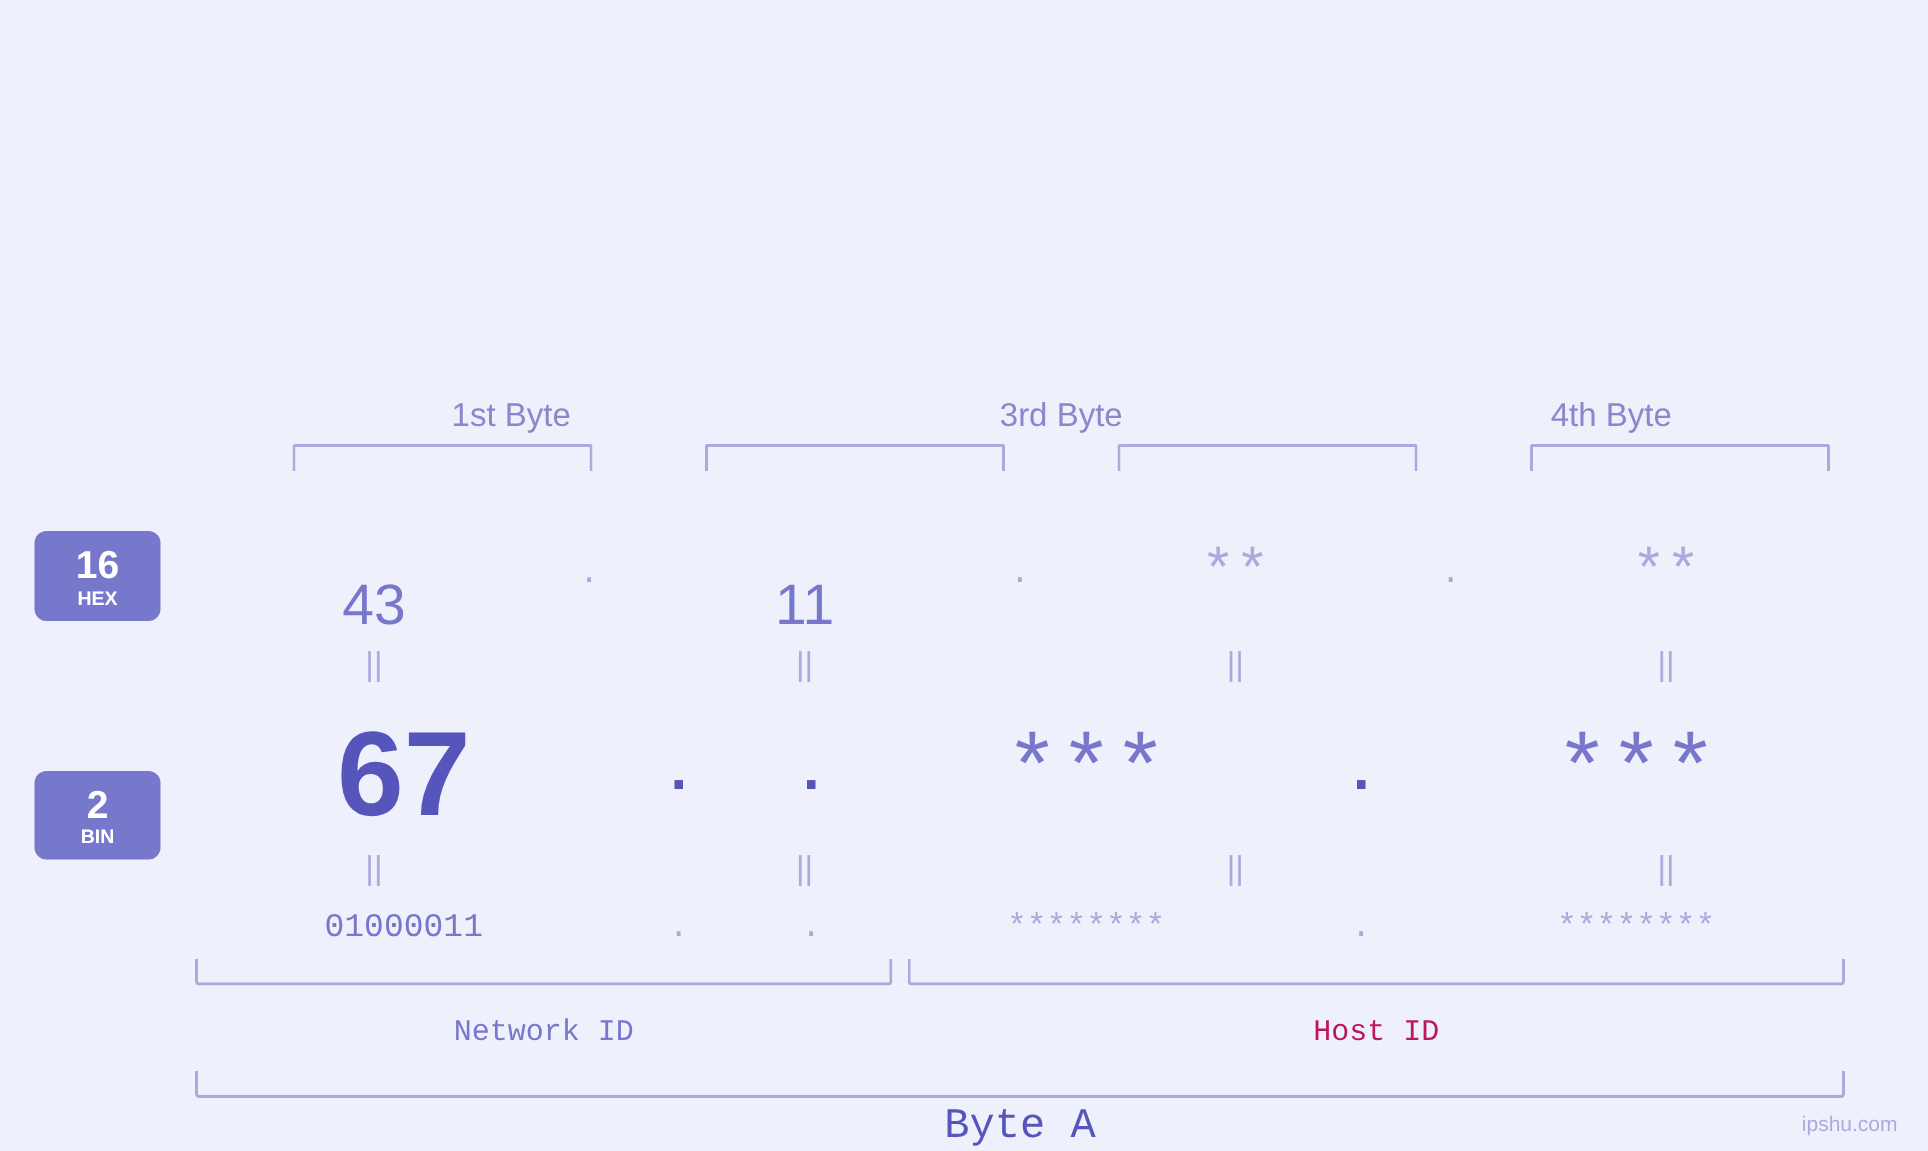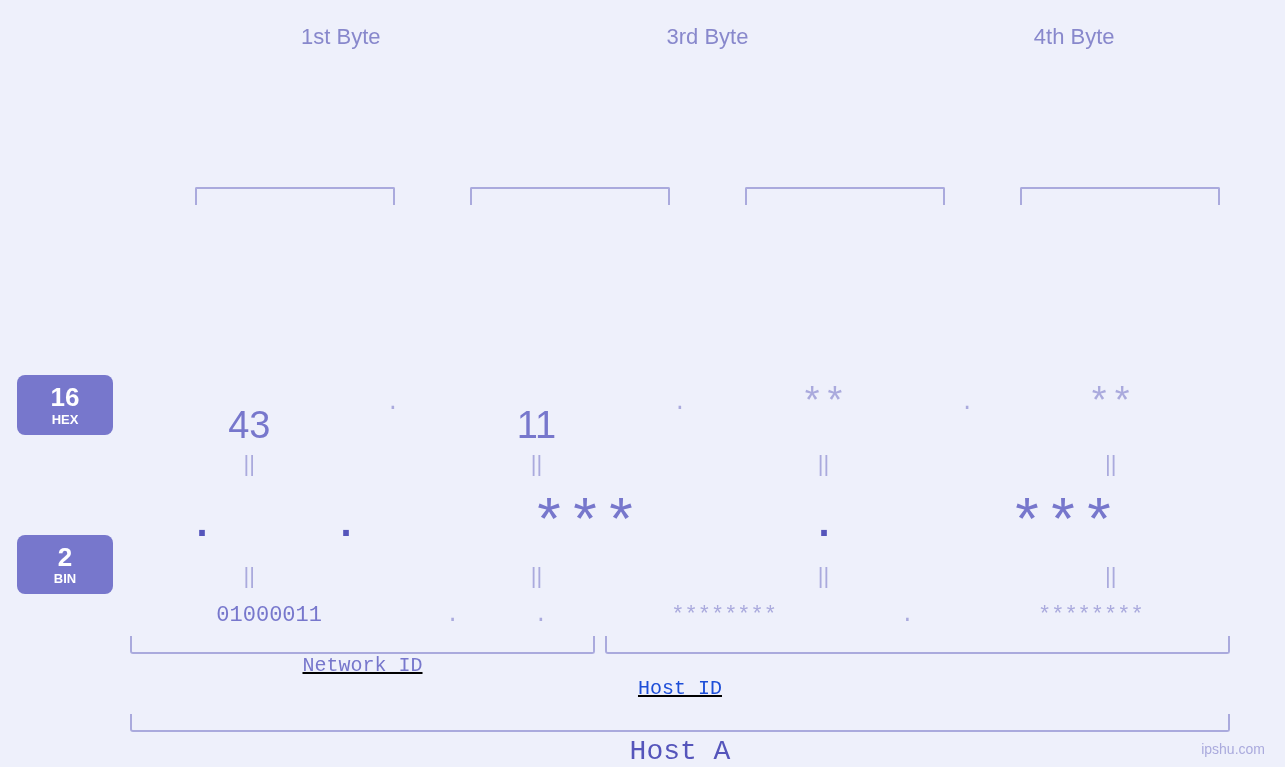--- a/index.html
+++ b/index.html
@@ -13,21 +13,21 @@
       position: relative;
     }
 
     .main-container {
       width: 1285px;
       height: 767px;
       position: relative;
       display: flex;
       flex-direction: column;
       align-items: center;
-      justify-content: space-between;
+      justify-content: flex-end;
       padding-top: 24px;
     }
 
     
     .byte-headers {
       display: flex;
       width: 1100px;
       margin-left: 130px;
       justify-content: space-around;
       margin-bottom: 6px;
@@ -67,21 +67,21 @@
       padding-top: 30px;
       gap: 100px;
     }
 
     .base-badge {
       background-color: #7777cc;
       color: white;
       border-radius: 8px;
       padding: 8px 12px;
       text-align: center;
-      width: 96px;
+      width: 84px;
     }
 
     .base-badge .base-number {
       font-size: 26px;
       font-weight: bold;
       font-family: Arial, sans-serif;
       line-height: 1.1;
     }
 
     .base-badge .base-label {
@@ -268,20 +268,23 @@
         <div class="eq-cell">||</div>
         <div class="eq-dot"></div>
         <div class="eq-cell">||</div>
         <div class="eq-dot"></div>
         <div class="eq-cell">||</div>
         <div class="eq-dot"></div>
         <div class="eq-cell">||</div>
       </div>
 
       <div class="value-row dec-row">
+        <div class="cell">
+          <span class="dec-value">67</span>
+        </div>
         <div class="cell dot-cell">
           <span class="dot-dec">.</span>
         </div>
         <div class="cell dot-cell">
           <span class="dot-dec">.</span>
         </div>
         <div class="cell">
           <span class="masked-dec-large">***</span>
         </div>
         <div class="cell dot-cell">
@@ -327,29 +330,29 @@
 
         <div style="display:flex; flex-direction:row; width:1100px;">
 
           <div style="width:465px; height:18px; border:2px solid #aaaadd; border-top:none; border-radius:0 0 3px 3px;"></div>
 
           <div style="width:10px;"></div>
 
           <div style="flex:1; height:18px; border:2px solid #aaaadd; border-top:none; border-radius:0 0 3px 3px;"></div>
         </div>
 
-        <div style="display:flex; flex-direction:column; width:1100px; margin-top:0;text-decoration:underline;">
+        <div style="display:flex; flex-direction:row; width:1100px; margin-top:20px;">
           <div style="width:465px; text-align:center; color:#7777cc; font-size:20px; font-family:'Courier New',Courier,monospace;">Network ID</div>
           <div style="width:10px;"></div>
-          <div style="flex:1; text-align:center; color:#1d4ed8; font-size:20px; font-family:'Courier New',Courier,monospace;">Host ID</div>
+          <div style="flex:1; text-align:center; color:#be185d; font-size:20px; font-family:'Courier New',Courier,monospace;">Host ID</div>
         </div>
 
         <div style="width:1100px; height:18px; border:2px solid #aaaadd; border-top:none; border-radius:0 0 3px 3px; margin-top:14px;"></div>
 
-        <div style="width:1100px; text-align:center; color:#5555bb; font-size:28px; font-family:'Courier New',Courier,monospace; margin-top:4px;">Host A</div>
+        <div style="width:1100px; text-align:center; color:#5555bb; font-size:28px; font-family:'Courier New',Courier,monospace; margin-top:4px;">Byte A</div>
       </div>
 
     </div>
   </div>
 
   <div class="watermark">ipshu.com</div>
 
 </div>
 
 </body></html>

